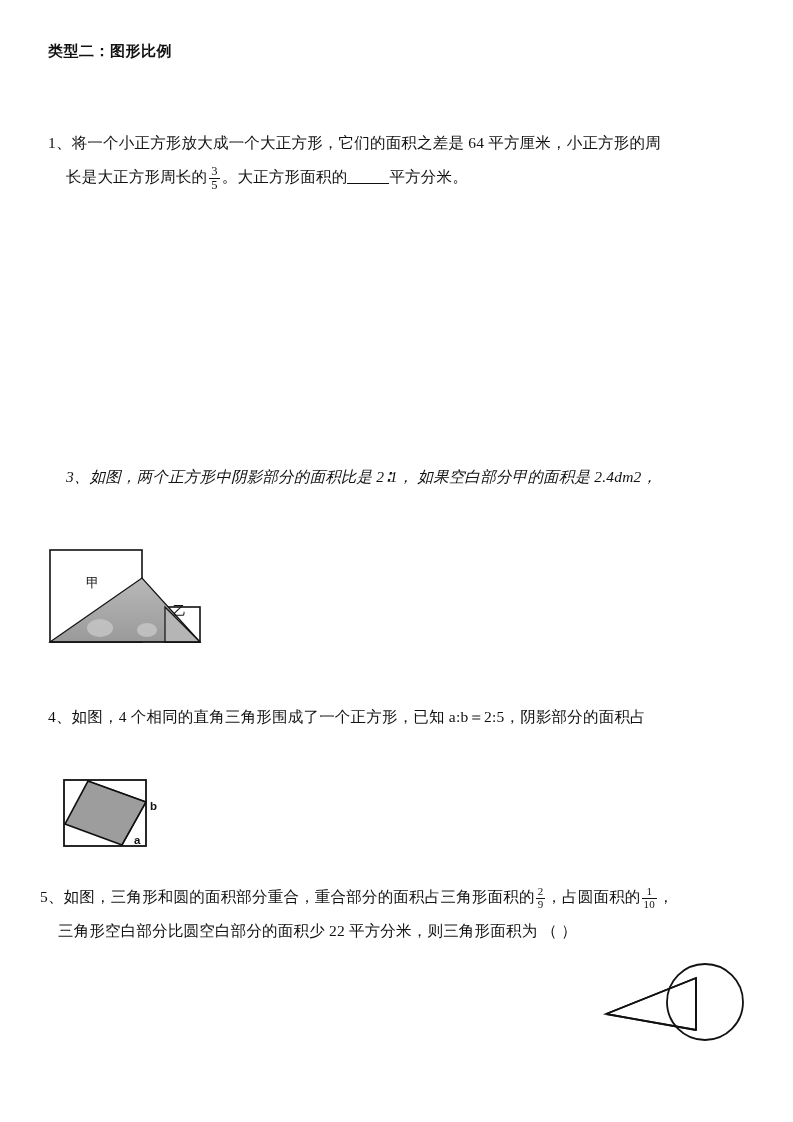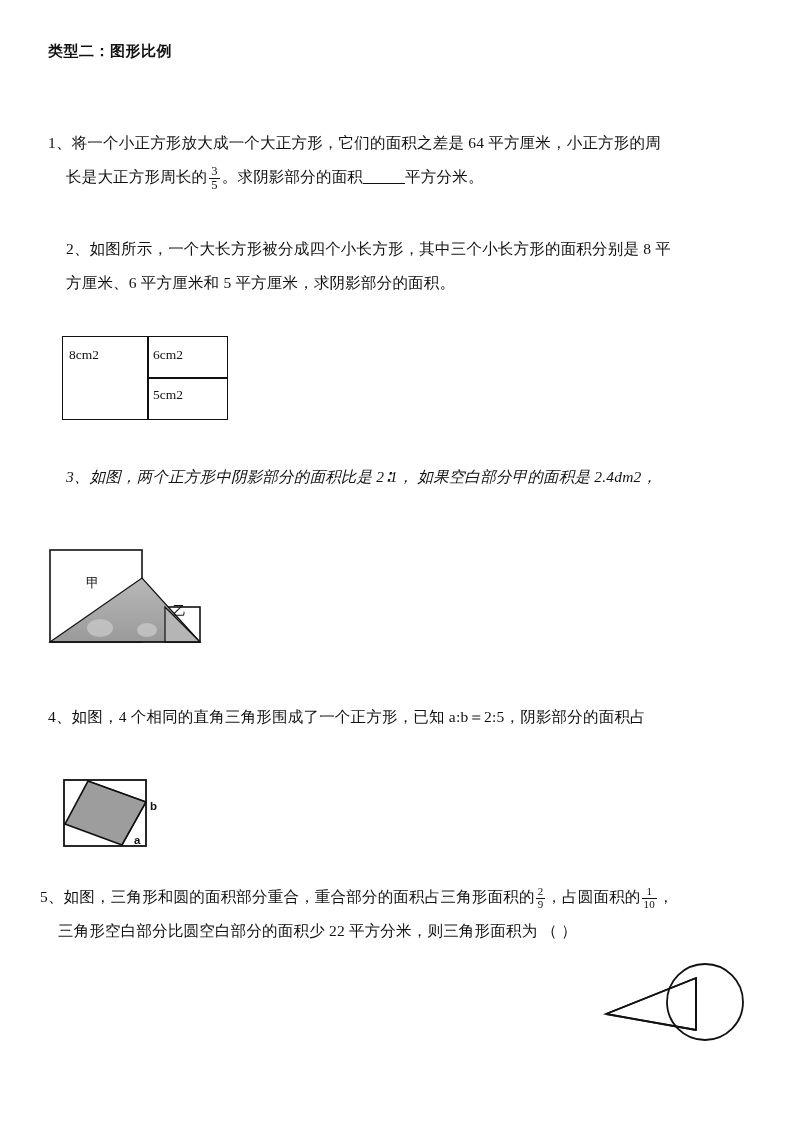--- a/index.html
+++ b/index.html
@@ -152,36 +152,25 @@
 </head>
 <body>
 
 <div class="page">
 
   <div class="heading">类型二：图形比例</div>
 
   <div class="q" style="left:48px; top:78px; width:710px;margin-top:48px;">
     <span class="ln">1、将一个小正方形放大成一个大正方形，它们的面积之差是 64 平方厘米，小正方形的周</span>
     <span class="ln indent">
-      <span>长是大正方形周长的</span><span class="frac"><span class="num">3</span><span class="den">5</span></span><span>。求阴影部分的面积</span><span class="blank-line"></span><span>平方分米。</span>
+      <span>长是大正方形周长的</span><span class="frac"><span class="num">3</span><span class="den">5</span></span><span>。大正方形面积的</span><span class="blank-line"></span><span>平方分米。</span>
     </span>
   </div>
 
-  <div class="q" style="left:48px; top:232px; width:710px;">
-    <span class="ln indent">2、如图所示，一个大长方形被分成四个小长方形，其中三个小长方形的面积分别是 8 平</span>
-    <span class="ln indent">方厘米、6 平方厘米和 5 平方厘米，求阴影部分的面积。</span>
-  </div>
-
-  <div id="fig2">
-    <div class="vline"></div>
-    <div class="hline"></div>
-    <div class="lbl lbl-a">8cm2</div>
-    <div class="lbl lbl-b">6cm2</div>
-    <div class="lbl lbl-c">5cm2</div>
-  </div>
+
 
   <div class="q" style="left:48px; top:460px; width:720px;font-style:italic;">
     <span class="ln indent">3、如图，两个正方形中阴影部分的面积比是 2∶1， 如果空白部分甲的面积是 2.4dm2，</span>
   </div>
 
   <div id="fig3">
     <svg width="200" height="96" viewBox="0 0 200 96">
       <defs>
         <linearGradient id="g3" x1="0" y1="0" x2="0" y2="1">
           <stop offset="0%" stop-color="#b8b8b8"></stop>

